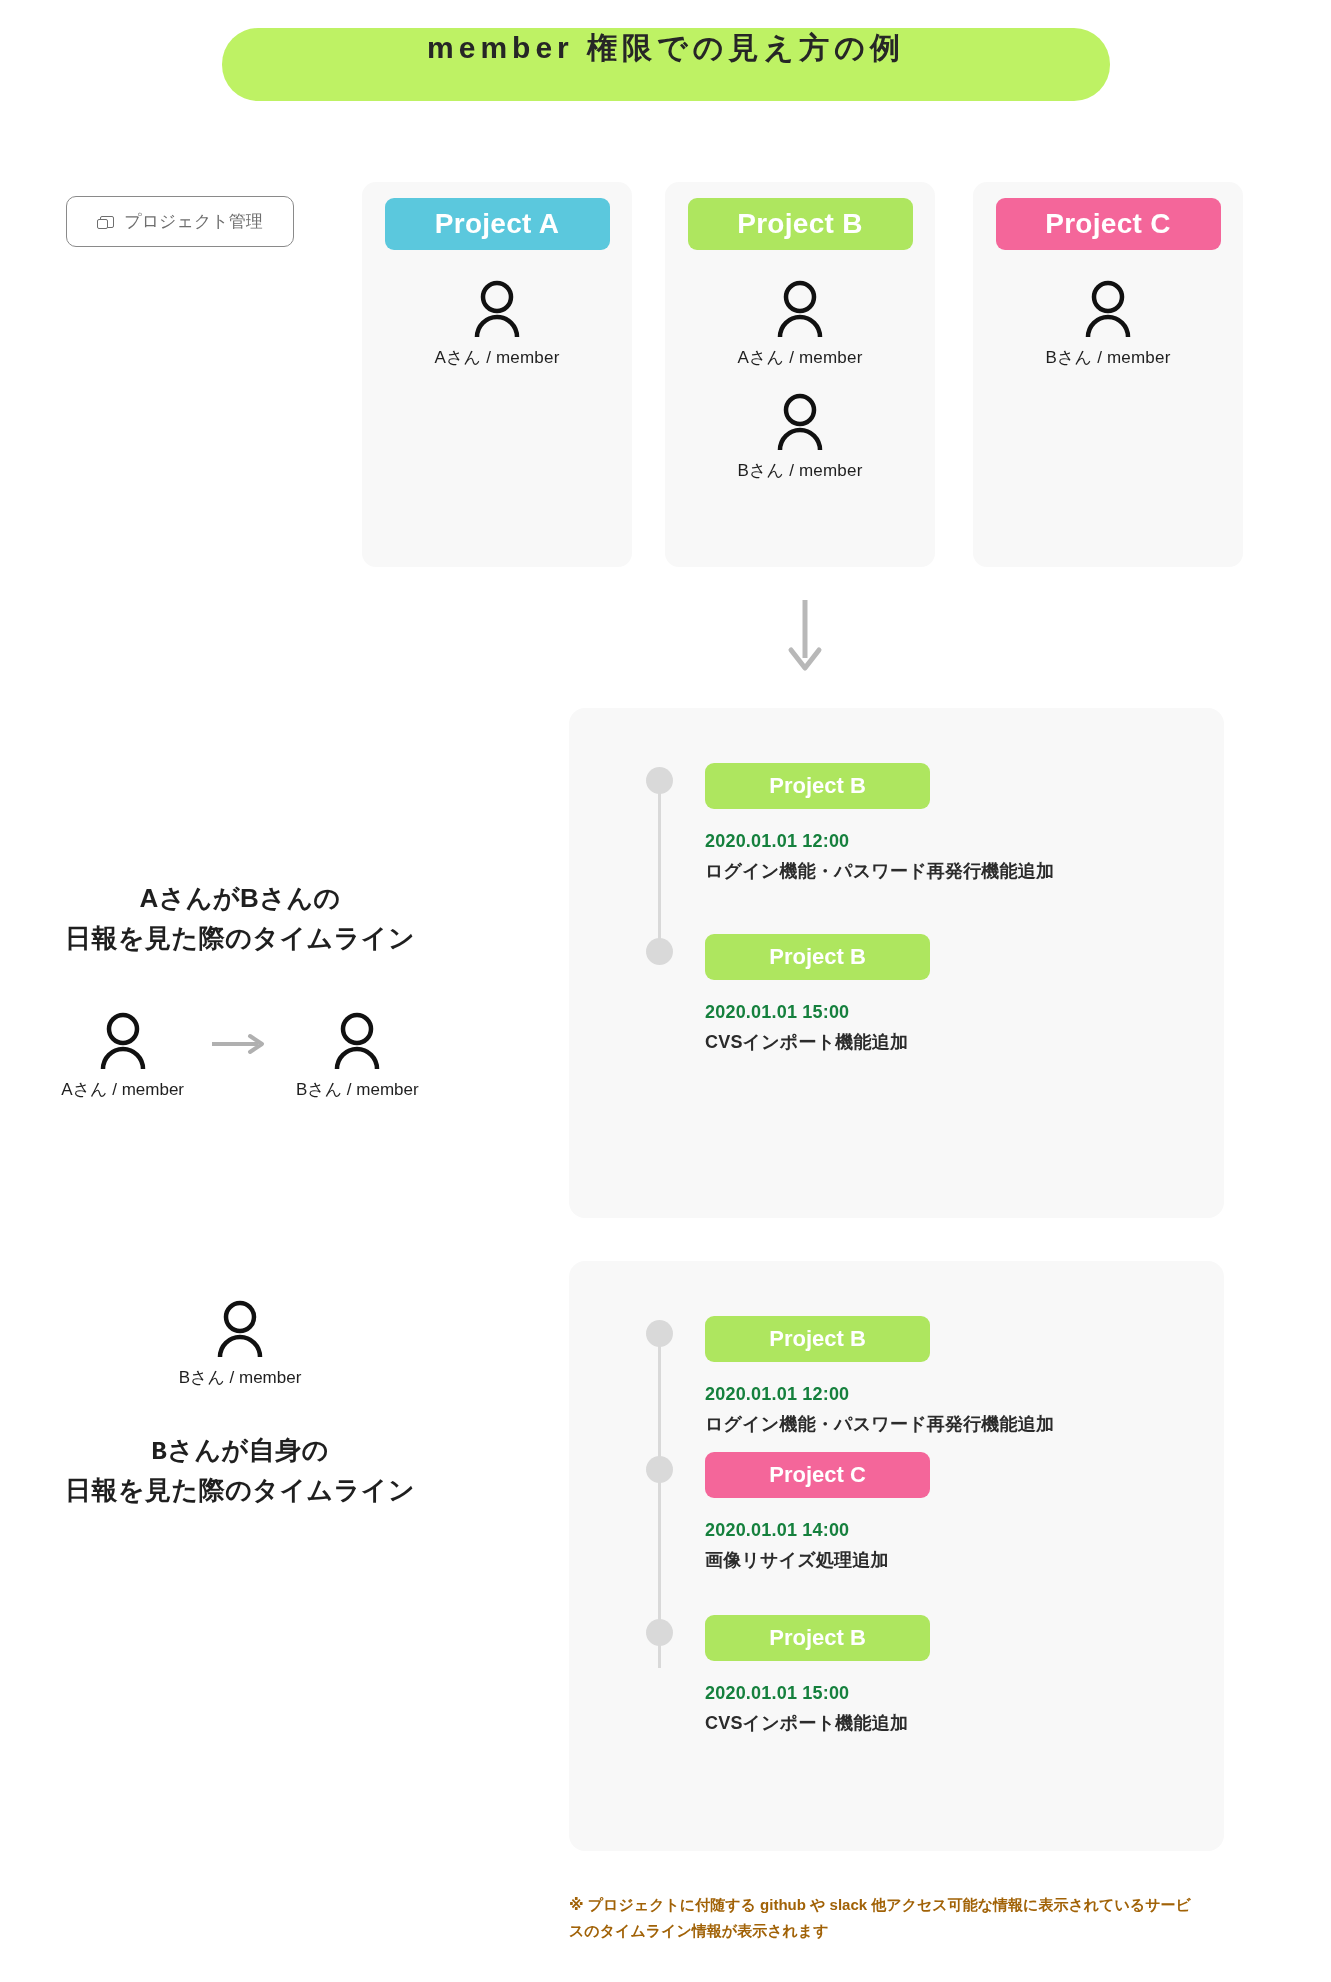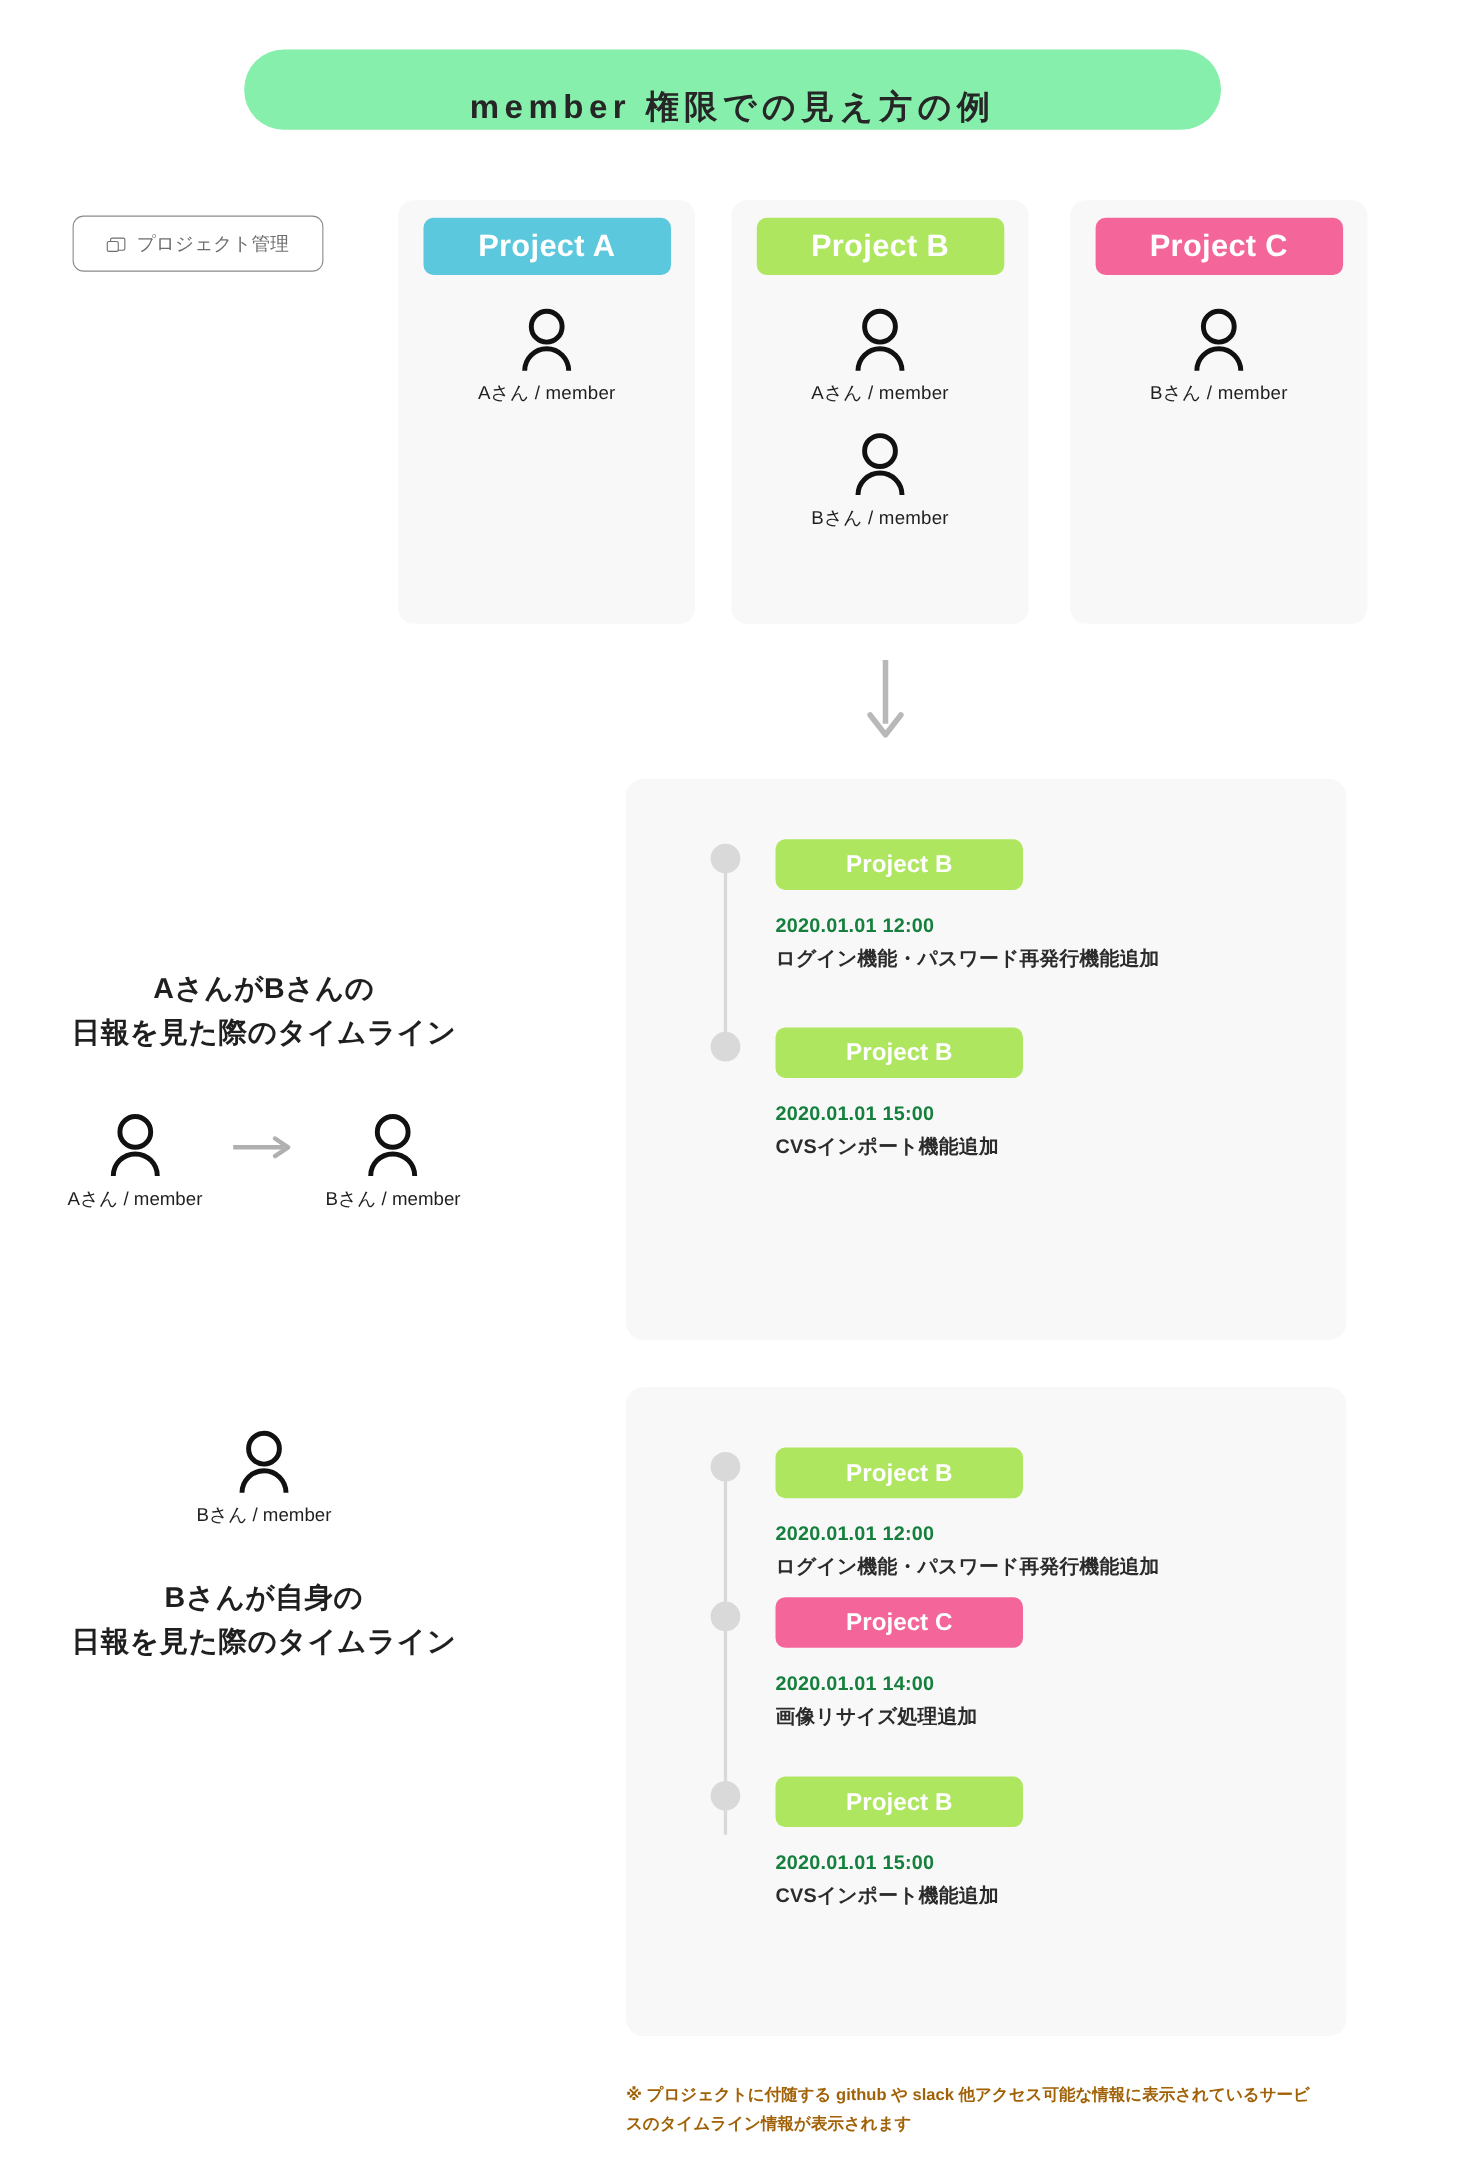--- a/index.html
+++ b/index.html
@@ -9,25 +9,25 @@
     background: #ffffff;
     font-family: "Liberation Sans", "DejaVu Sans", sans-serif;
     color: #2b2b2b;
     overflow: hidden;
   }
   .page { position: relative; width: 1331px; height: 1982px; }
 
   
   .title-banner {
     position: absolute;
-    left: 222px; top: 45px;
+    left: 222px; top: 28px;
     width: 888px; height: 73px;
-    background: #86efac;
+    background: #bef264;
     border-radius: 36px;
-    display: flex; align-items: flex-end; justify-content: center;
+    display: flex; align-items: flex-start; justify-content: center;
   }
   .title-text {
     font-size: 30px;
     font-weight: 700;
     letter-spacing: 5px;
     color: #262626;
   }
 
   
   .pm-pill {
@@ -144,21 +144,21 @@
     position: absolute;
     width: 480px;
     text-align: center;
     font-size: 26px;
     font-weight: 700;
     line-height: 1.55;
     color: #1f1f1f;
     letter-spacing: 0.5px;
   }
   .caption.one { left: 0px; top: 878px; }
-  .caption.two { left: 0px; top: 1432px; }
+  .caption.two { left: 0px; top: 1432px; font-family: Liberation Mono, monospace; }
 
   .people-row {
     position: absolute;
     width: 480px;
     display: flex;
     align-items: center;
     justify-content: center;
     gap: 26px;
   }
   .people-row.one { left: 0px; top: 1012px; }

